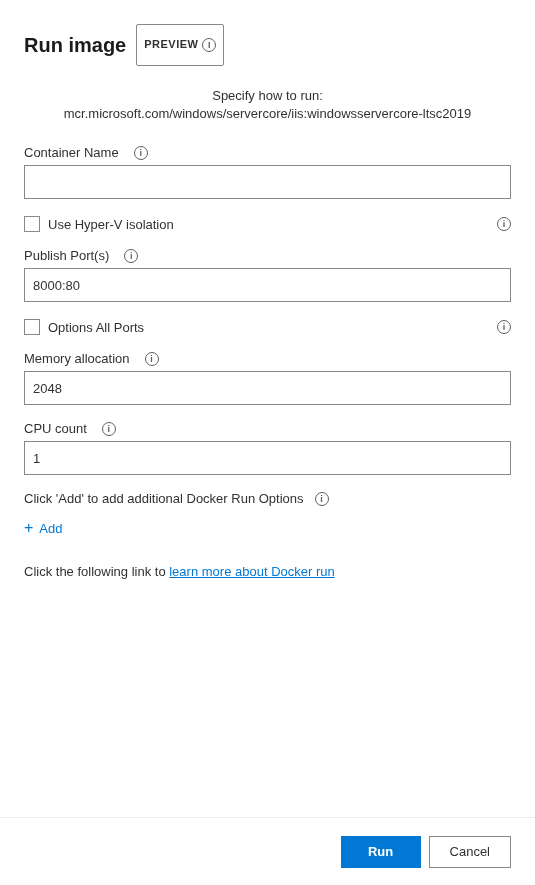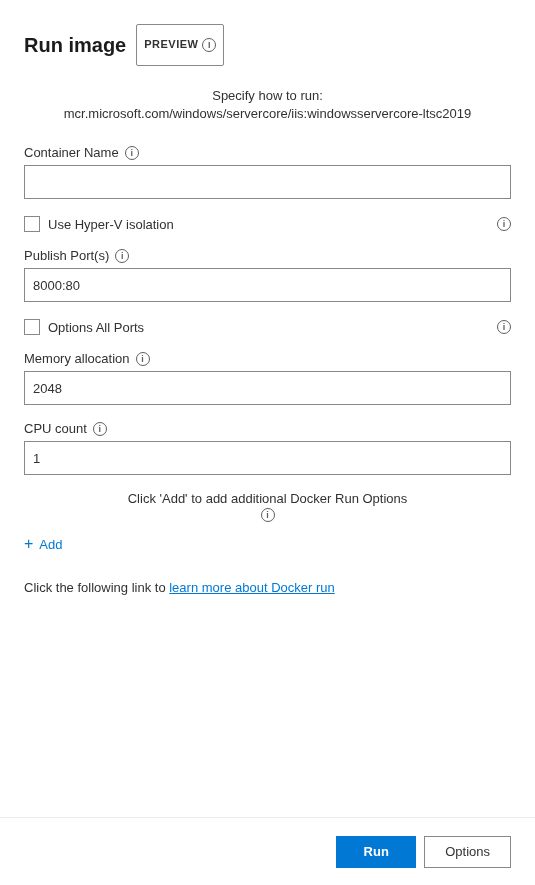--- a/index.html
+++ b/index.html
@@ -71,21 +71,21 @@
       text-align: center;
     }
 
     .field-group {
       margin-bottom: 16px;
     }
 
     .field-label {
       display: flex;
       align-items: center;
-      gap: 6px;
+      gap: 15px;
       font-size: 13px;
       color: #323130;
       margin-bottom: 5px;
       font-weight: 400;
     }
 
     .text-input {
       width: 100%;
       height: 32px;
       border: 1px solid #8a8886;
@@ -137,22 +137,21 @@
     .add-section {
       margin-bottom: 20px;
     }
 
     .add-hint {
       font-size: 13px;
       color: #323130;
       margin-bottom: 10px;
       display: flex;
       align-items: center;
-      gap: 2px;
-      flex-direction: column;
+      gap: 11px;
     }
 
     .add-button {
       display: inline-flex;
       align-items: center;
       gap: 6px;
       background: none;
       border: none;
       cursor: pointer;
       color: #0078d4;
@@ -294,14 +293,14 @@
   <div class="learn-more-section">
     <span>Click the following link to </span>
     <a class="learn-more-link" href="#">
       <span>learn more about Docker run</span>
     </a>
   </div>
 </div>
 
 <div class="footer">
   <button class="btn-run">Run</button>
-  <button class="btn-cancel">Options</button>
+  <button class="btn-cancel">Cancel</button>
 </div>
 
 </body></html>

